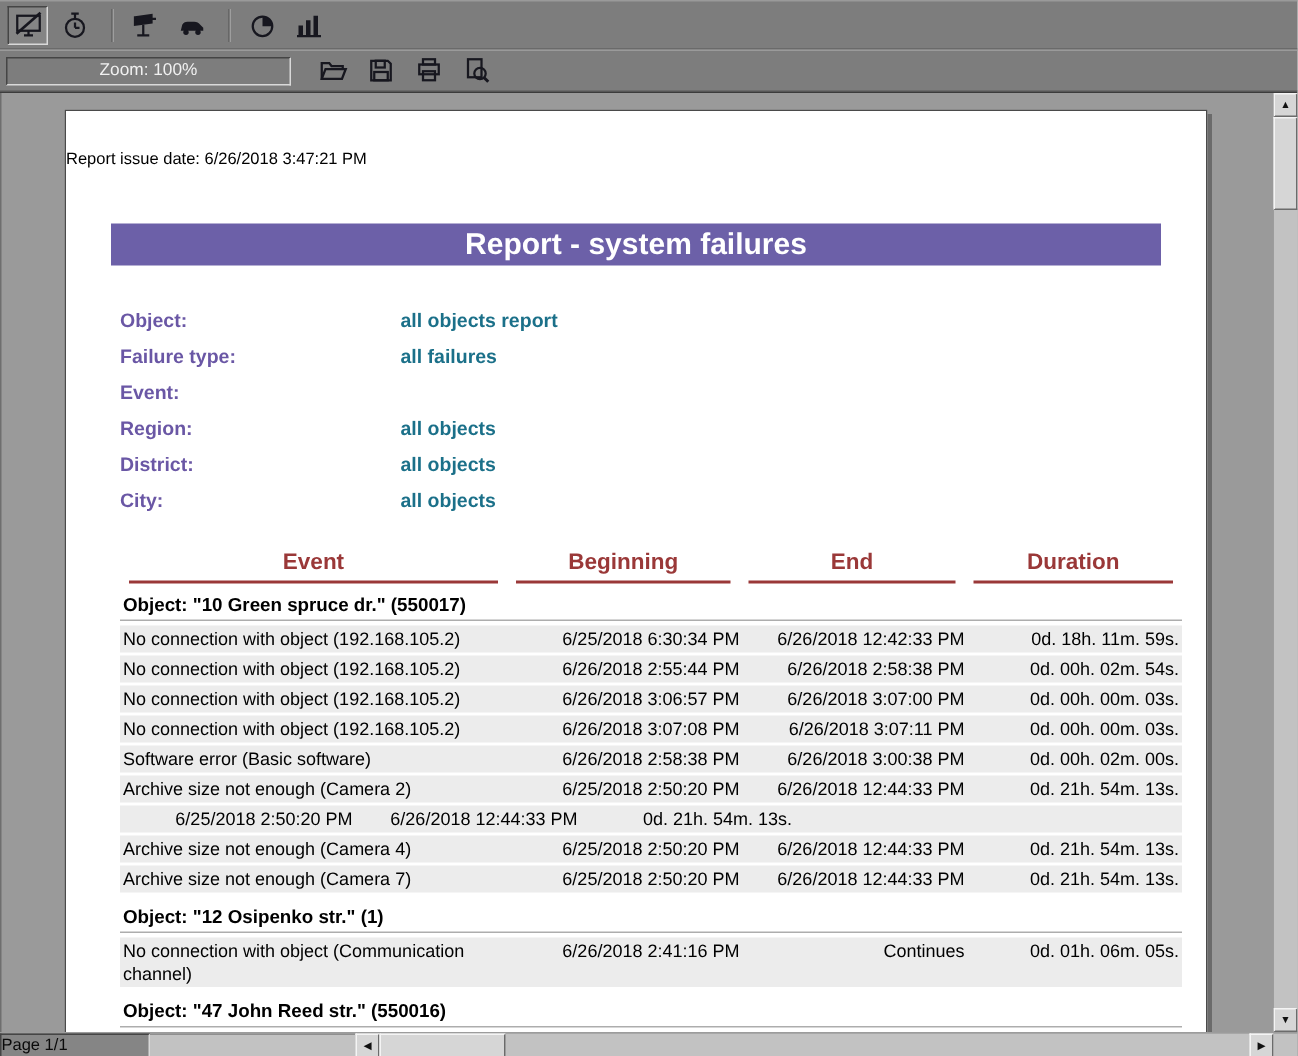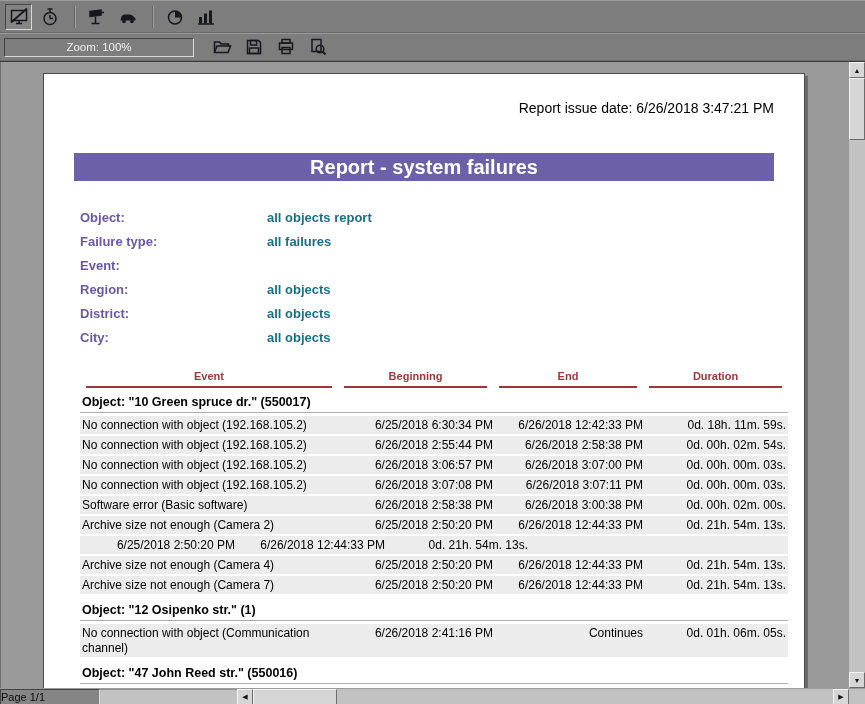--- a/index.html
+++ b/index.html
@@ -56,41 +56,41 @@
   }
   .page {
     position: absolute; left: 42px; top: 11px;
     width: 762px; height: 960px;
     background: #ffffff;
     border: 1px solid #4a4a4a;
     box-shadow: 3px 3px 0 rgba(0,0,0,0.30);
     color: #000;
   }
   .issue-date {
-    text-align: right; margin: 26px 30px 0 0;
-    font-size: 14px; color: #000;
+    margin: 26px 30px 0 0;
+    font-size: 11px; color: #000;
   }
   .banner {
     margin: 37px 30px 0 30px; height: 28px; line-height: 28px;
     background: #6c60a8; color: #ffffff;
     text-align: center; font-size: 20px; font-weight: bold;
   }
   .meta { margin: 25px 0 0 36px; }
   .meta-row { display: flex; line-height: 24px; font-weight: bold; font-size: 13px; }
   .meta-label { width: 187px; color: #6a57a5; }
   .meta-value { color: #1b7089; white-space: pre; }
 
   
   .thead { display: flex; margin: 20px 0 0 36px; width: 708px; }
   .hcol { display: flex; justify-content: center; }
   .hcol.c0 { width: 258px; } .hcol.c1 { width: 155px; }
   .hcol.c2 { width: 150px; } .hcol.c3 { width: 145px; }
   .hcell {
     width: calc(100% - 12px); text-align: center;
-    font-size: 11px; font-weight: bold; color: #9a3838;
+    font-size: 15px; font-weight: bold; color: #9a3838;
     padding-bottom: 4px; border-bottom: 2px solid #9a3838;
   }
   .tbody { margin-left: 36px; width: 708px; }
   .group-title {
     font-size: 12.5px; font-weight: bold; color: #000;
     padding: 7px 0 3px 2px; border-bottom: 1px solid #adadad;
     margin-bottom: 3px;
   }
   .trow {
     display: flex; align-items: flex-start;

